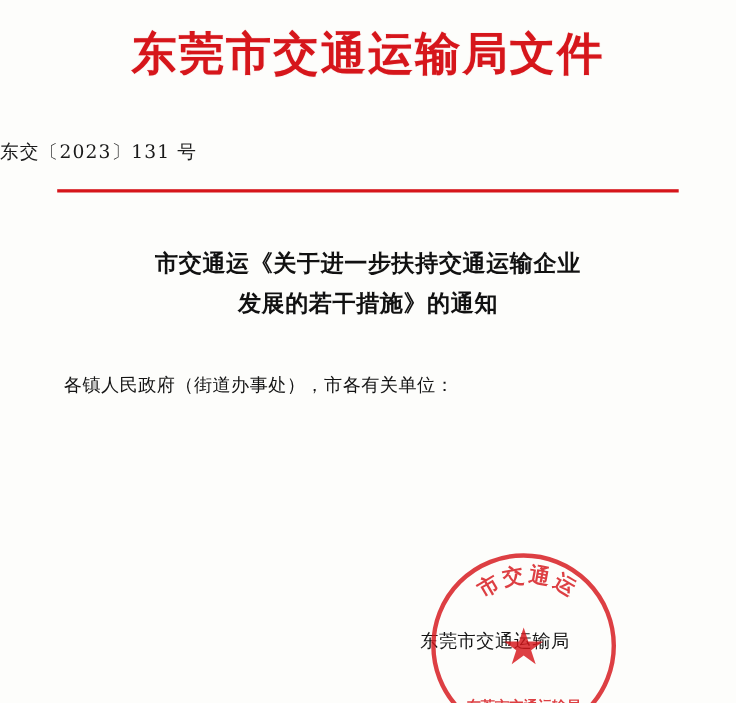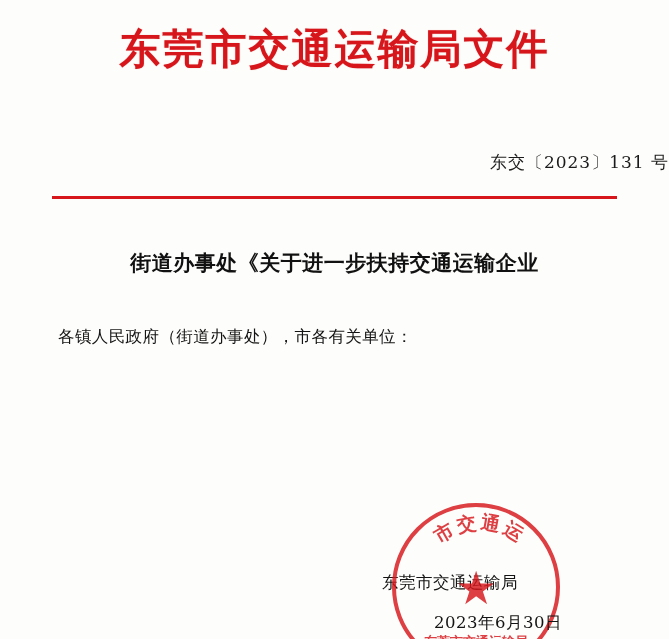--- a/index.html
+++ b/index.html
@@ -35,22 +35,22 @@
     font-weight: bold;
     font-size: 41px;
     letter-spacing: 2px;
     line-height: 1.25;
     white-space: nowrap;
     text-shadow: 0 0 1px rgba(214,22,27,0.4);
   }
 
   
   .doc-number-area {
-    text-align: right;
-    margin-top: 76px;
+    text-align: left;
+    margin-top: 52px;
   }
   .doc-number {
     font-size: 17px;
     color: #1a1a1a;
     letter-spacing: 1px;
   }
 
   
   .red-rule {
     margin: 22px 52px 0 52px;
@@ -162,21 +162,22 @@
     <div class="masthead-title">东莞市交通运输局文件</div>
   </div>
 
   <div class="doc-number-area">
     <span class="doc-number">东交〔2023〕131 号</span>
   </div>
 
   <div class="red-rule"></div>
 
   <div class="doc-title">
-    <div>街道办事处《关于进一步扶持交通运输企业</div>
+    <div>市交通运《关于进一步扶持交通运输企业</div>
+    <div>发展的若干措施》的通知</div>
   </div>
 
   <div class="doc-body">
     <div>各镇人民政府（街道办事处），市各有关单位：</div>
   </div>
 
   <div class="sign-org">东莞市交通运输局</div>
 
   <div class="seal">
     <div class="seal-inner">
@@ -186,15 +187,14 @@
         </defs>
         <text text-anchor="middle">
           <textPath href="#sealArc" startOffset="50%">市交通运</textPath>
         </text>
       </svg>
       <div class="seal-star">★</div>
       <div class="seal-bottom-text">东莞市交通运输局</div>
     </div>
   </div>
 
-  <div class="sign-date">2023年6月30日</div>
 
 </div>
 
 </body></html>

